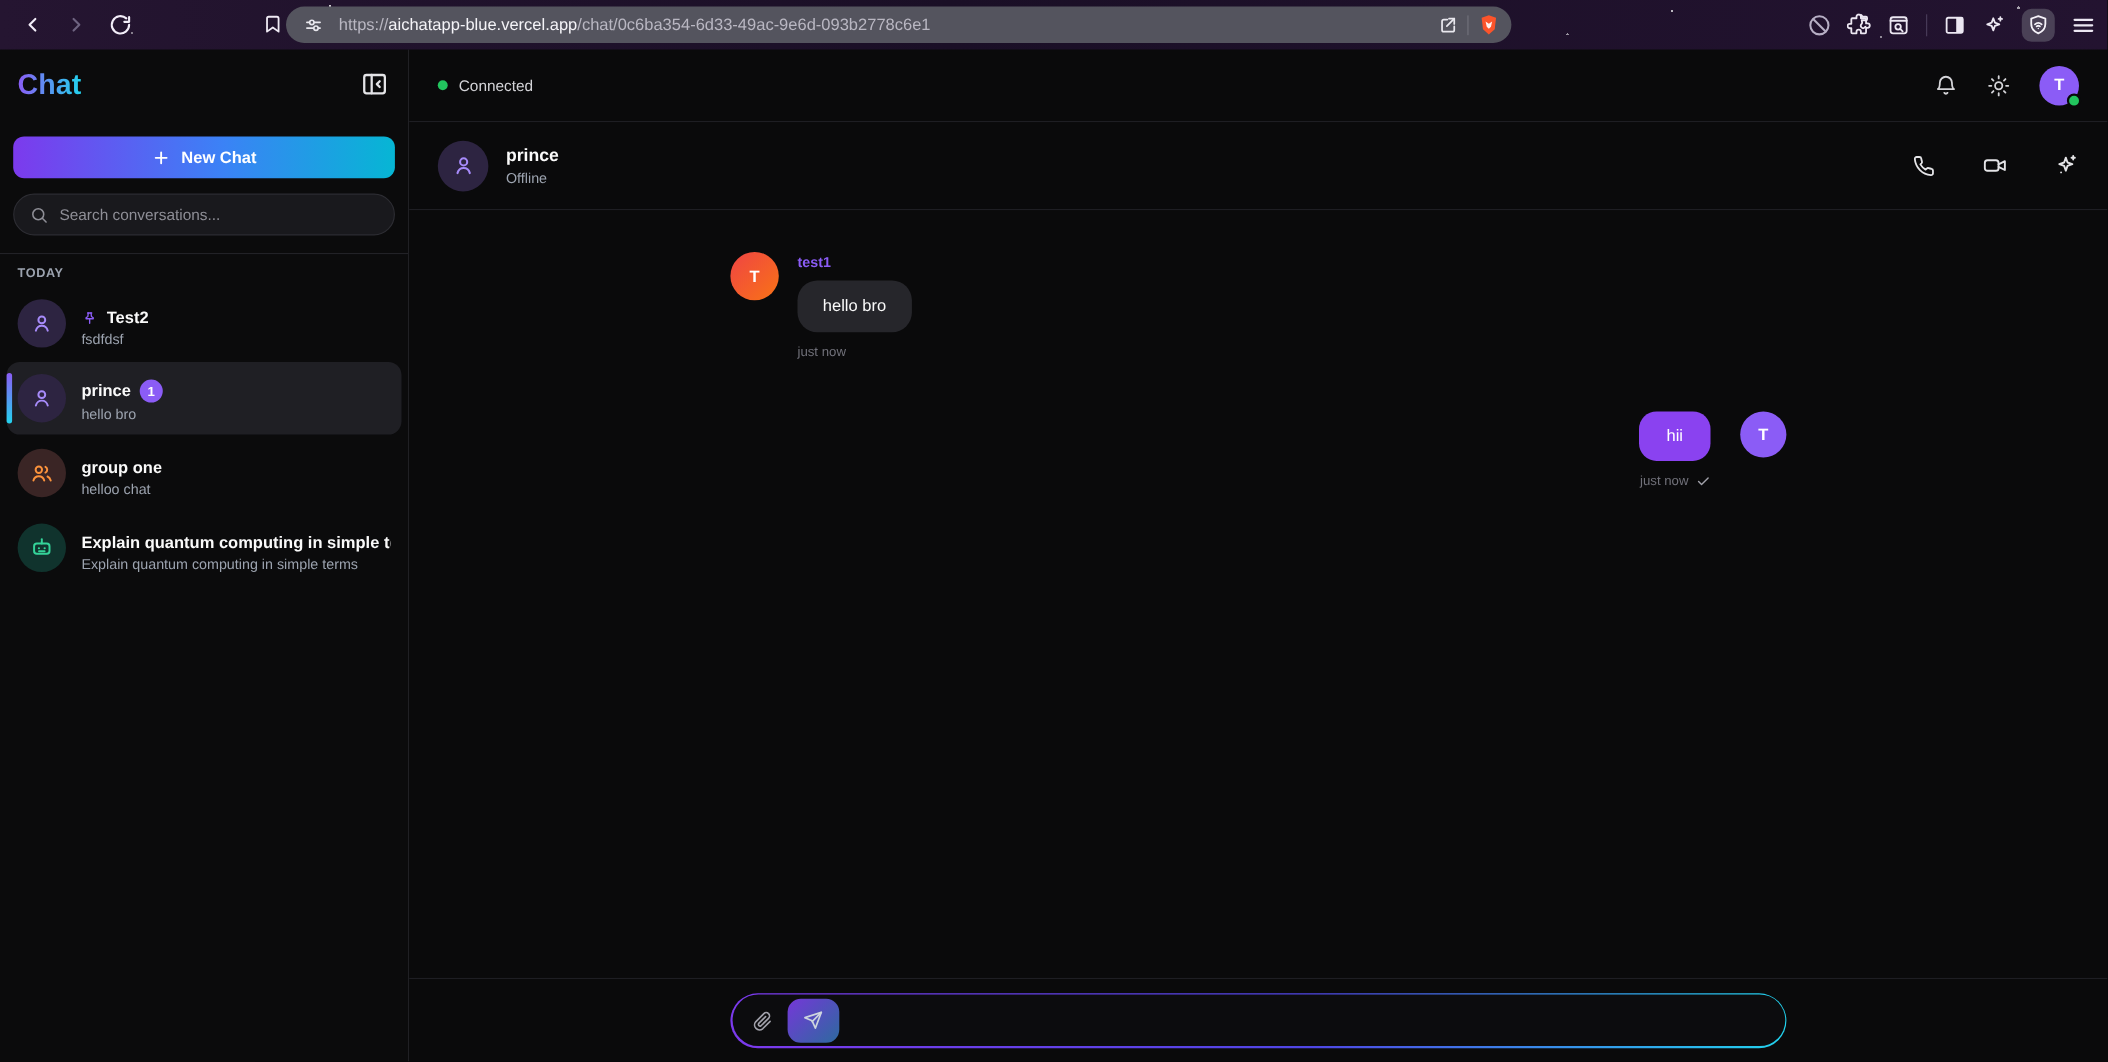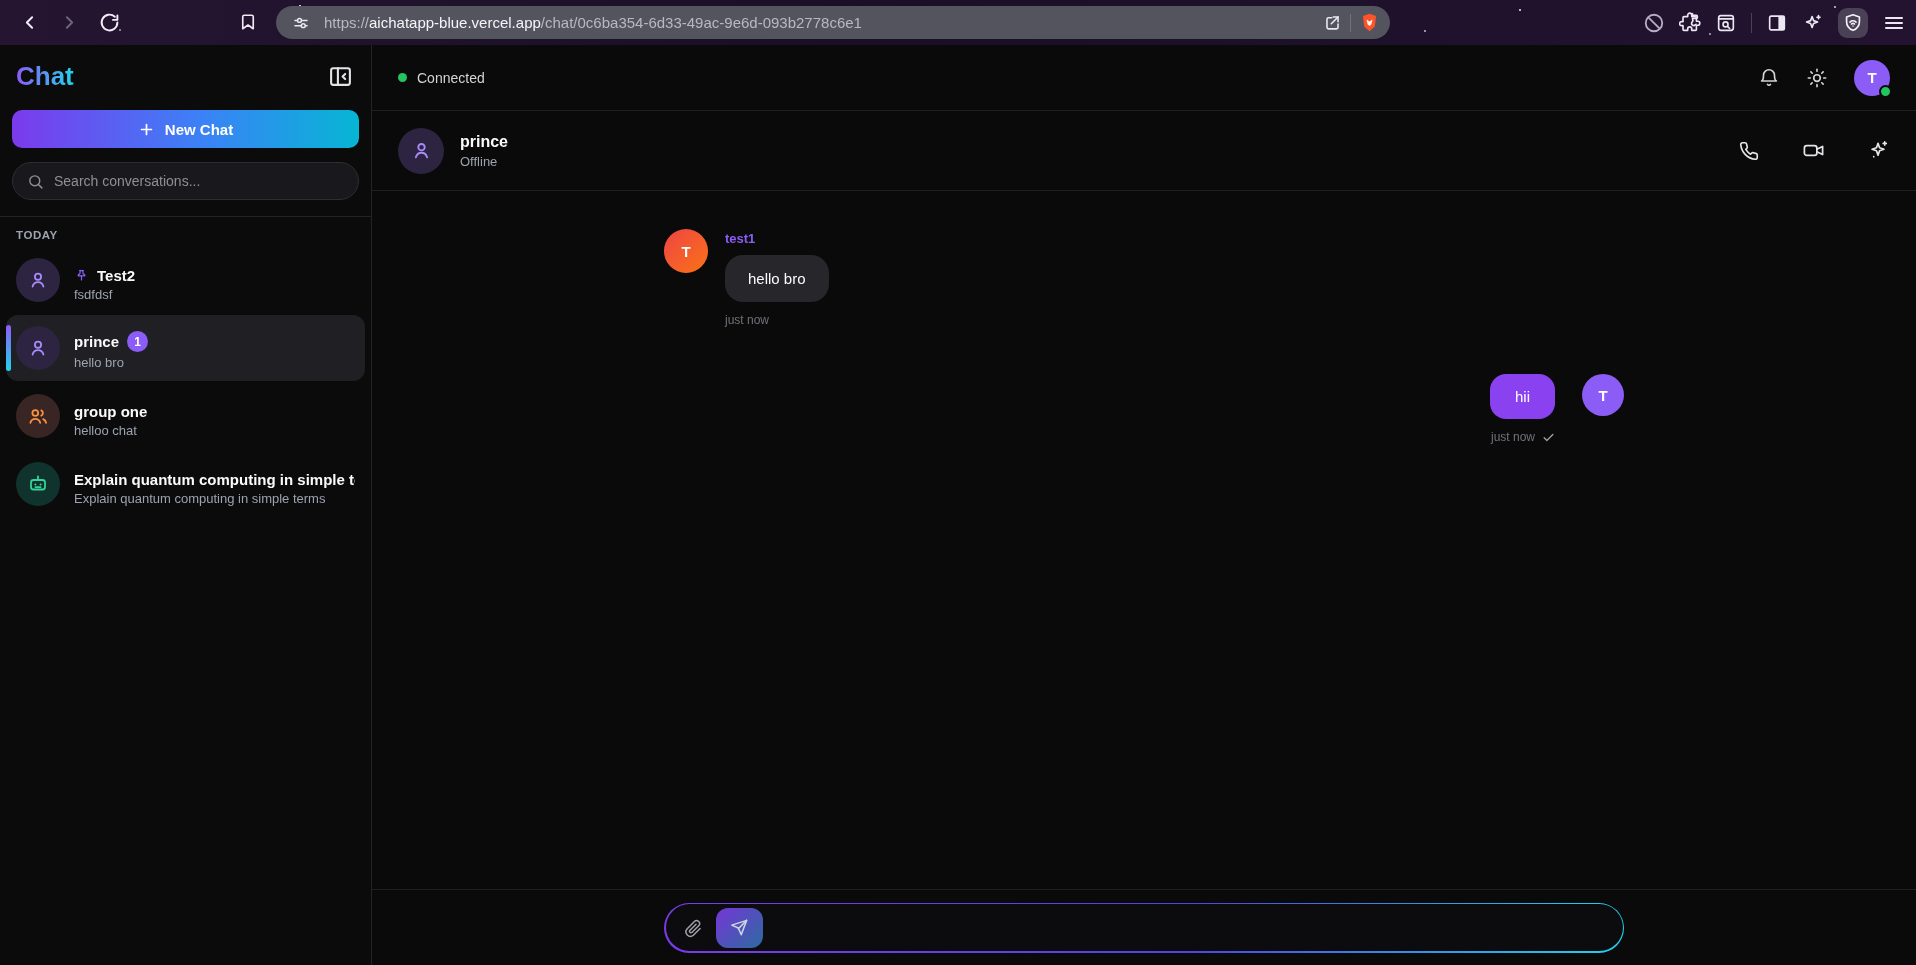--- a/index.html
+++ b/index.html
@@ -19,21 +19,21 @@
       radial-gradient(circle 1px at 120px 30px, rgba(255,255,255,.45) 99%, transparent),
       radial-gradient(circle 1.2px at 1835px 7px, rgba(255,255,255,.6) 99%, transparent),
       linear-gradient(90deg,#251531 0%, #1a0f26 45%, #231330 100%);
   }
   .nav-btn { width:34px; height:34px; display:flex; align-items:center; justify-content:center;
     color:#f2edf8; }
   .nav-btn.dim { color:#6e6380; }
   .nav-cluster { display:flex; align-items:center; gap:6px; padding-left:12px; }
   .bookmark-btn { position:absolute; left:234px; top:8px; width:28px; height:28px;
     display:flex; align-items:center; justify-content:center; color:#efeaf4; }
-  .url-bar { position:absolute; left:276px; top:6px; width:1114px; height:33px;
+  .url-bar { position:absolute; left:260px; top:6px; width:1114px; height:33px;
     border-radius:17px; background:#54545e; display:flex; align-items:center; padding:0 10px 0 16px; }
   .tune-icon { color:#e9e8ee; margin-right:14px; }
   .url-text { flex:1; font-size:15px; color:#b9b7c2; white-space:nowrap; overflow:hidden; }
   .url-text .domain { color:#f5f4f8; }
   .urlbar-right { display:flex; align-items:center; gap:8px; color:#e9e8ee; }
   .mini-div { width:1px; height:18px; background:#73737c; }
   .chrome-right { position:absolute; right:10px; top:0; height:45px; display:flex;
     align-items:center; gap:14px; color:#ece7f2; }
   .chrome-right .faint-div { width:1px; height:20px; background:#4b3f5c; }
   .vpn-wrap { background:#4a4156; border-radius:9px; padding:4px; display:flex; }
@@ -41,21 +41,21 @@
   
   .app { display:flex; height:920px; background:#0b0b0c; }
 
   
   .sidebar { width:372px; border-right:1px solid #232327; display:flex; flex-direction:column; }
   .side-top { display:flex; align-items:center; justify-content:space-between; padding:16px 18px 0 16px; }
   .app-title { font-size:26px; font-weight:700;
     background:linear-gradient(90deg,#8b5cf6,#22d3ee); -webkit-background-clip:text;
     background-clip:text; color:transparent; }
   .collapse-btn { color:#e4e4e7; display:flex; }
-  .new-chat-btn { margin:18px 12px 0; height:38px; border-radius:10px; border:none; cursor:pointer;
+  .new-chat-btn { margin:32px 12px 0; height:38px; border-radius:10px; border:none; cursor:pointer;
     background:linear-gradient(90deg,#7c3aed 0%,#3b82f6 55%,#06b6d4 100%);
     display:flex; align-items:center; justify-content:center; gap:10px;
     color:#fff; font-size:15px; font-weight:700; font-family:inherit; }
   .search-box { margin:14px 12px 0; height:38px; border-radius:19px; background:#19191d;
     border:1px solid #2d2d33; display:flex; align-items:center; gap:10px; padding:0 14px; color:#8e8e96; }
   .search-box input { flex:1; background:transparent; border:none; outline:none;
     color:#d4d4d8; font-size:14px; font-family:inherit; }
   .search-box input::placeholder { color:#8e8e96; }
   .side-div { border:none; border-top:1px solid #222227; margin-top:16px; }
   .section-label { margin:12px 16px 4px; font-size:11.5px; font-weight:700;

